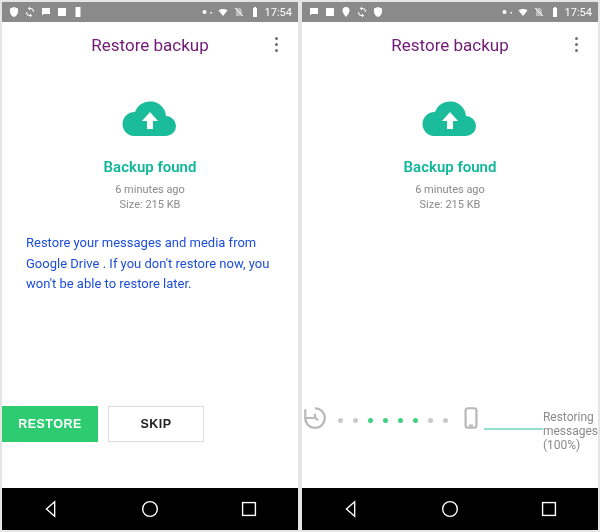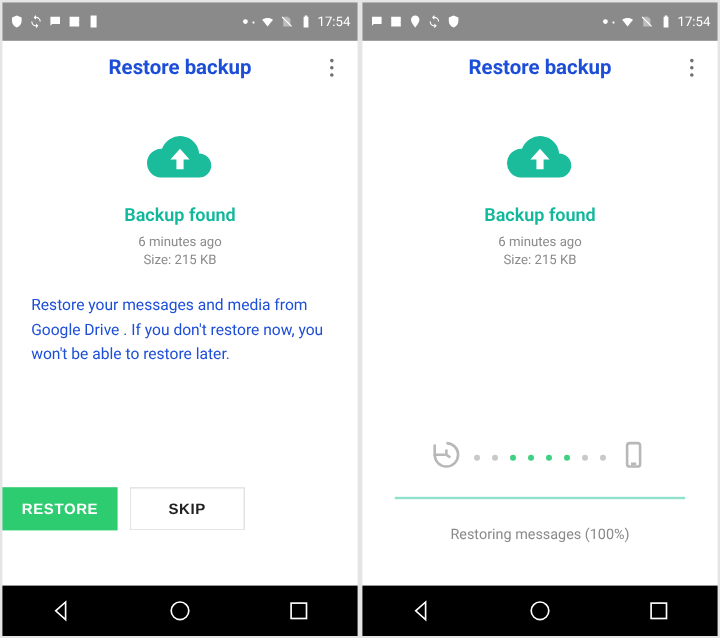--- a/index.html
+++ b/index.html
@@ -14,40 +14,40 @@
     overflow: hidden;
   }
   .phone {
     flex: 1;
     background: #fff;
     display: flex;
     flex-direction: column;
     position: relative;
   }
   .statusbar {
-    height: 32px;
+    height: 20px;
     background: #8a8a8a;
     color: #fff;
     display: flex;
     align-items: center;
     justify-content: space-between;
     padding: 0 6px;
     font-size: 11px;
   }
   .sb-left, .sb-right { display: flex; align-items: center; gap: 4px; }
   .sb-icon { display: inline-flex; align-items: center; justify-content: center; width: 12px; height: 12px; }
   .sb-icon svg { width: 12px; height: 12px; fill: #fff; }
   .appbar {
     height: 46px;
     display: flex;
     align-items: center;
     justify-content: center;
     position: relative;
   }
-  .appbar-title { color: #1d4ed8; font-weight: 700; font-size: 17px; }
+  .appbar-title { color: #701a75; font-weight: 400; font-size: 17px; }
   .appbar-menu {
     position: absolute;
     right: 12px;
     top: 12px;
     width: 20px; height: 20px;
     display: flex; flex-direction: column; align-items: center; justify-content: center; gap: 3px;
     cursor: pointer;
   }
   .appbar-menu span { width: 3px; height: 3px; background: #6f6f6f; border-radius: 50%; }
   .content {
@@ -95,21 +95,21 @@
     bottom: 14px;
     left: 0; right: 0;
     text-align: center;
     color: #8a8a8a;
     font-size: 11px;
   }
   .progress-area {
     position: absolute;
     bottom: 36px;
     left: 0; right: 0;
-    display: flex; flex-direction: column; align-items: center;
+    display: flex; flex-direction: row; align-items: center;
   }
   .dots-row {
     display: flex; align-items: center; gap: 10px;
     width: 100%;
     justify-content: center;
   }
   .path-dots { display: flex; align-items: center; gap: 10px; }
   .path-dots span { width: 5px; height: 5px; border-radius: 50%; }
   .dot-grey { background: #c9c9c9; }
   .dot-green { background: #3fd083; }

